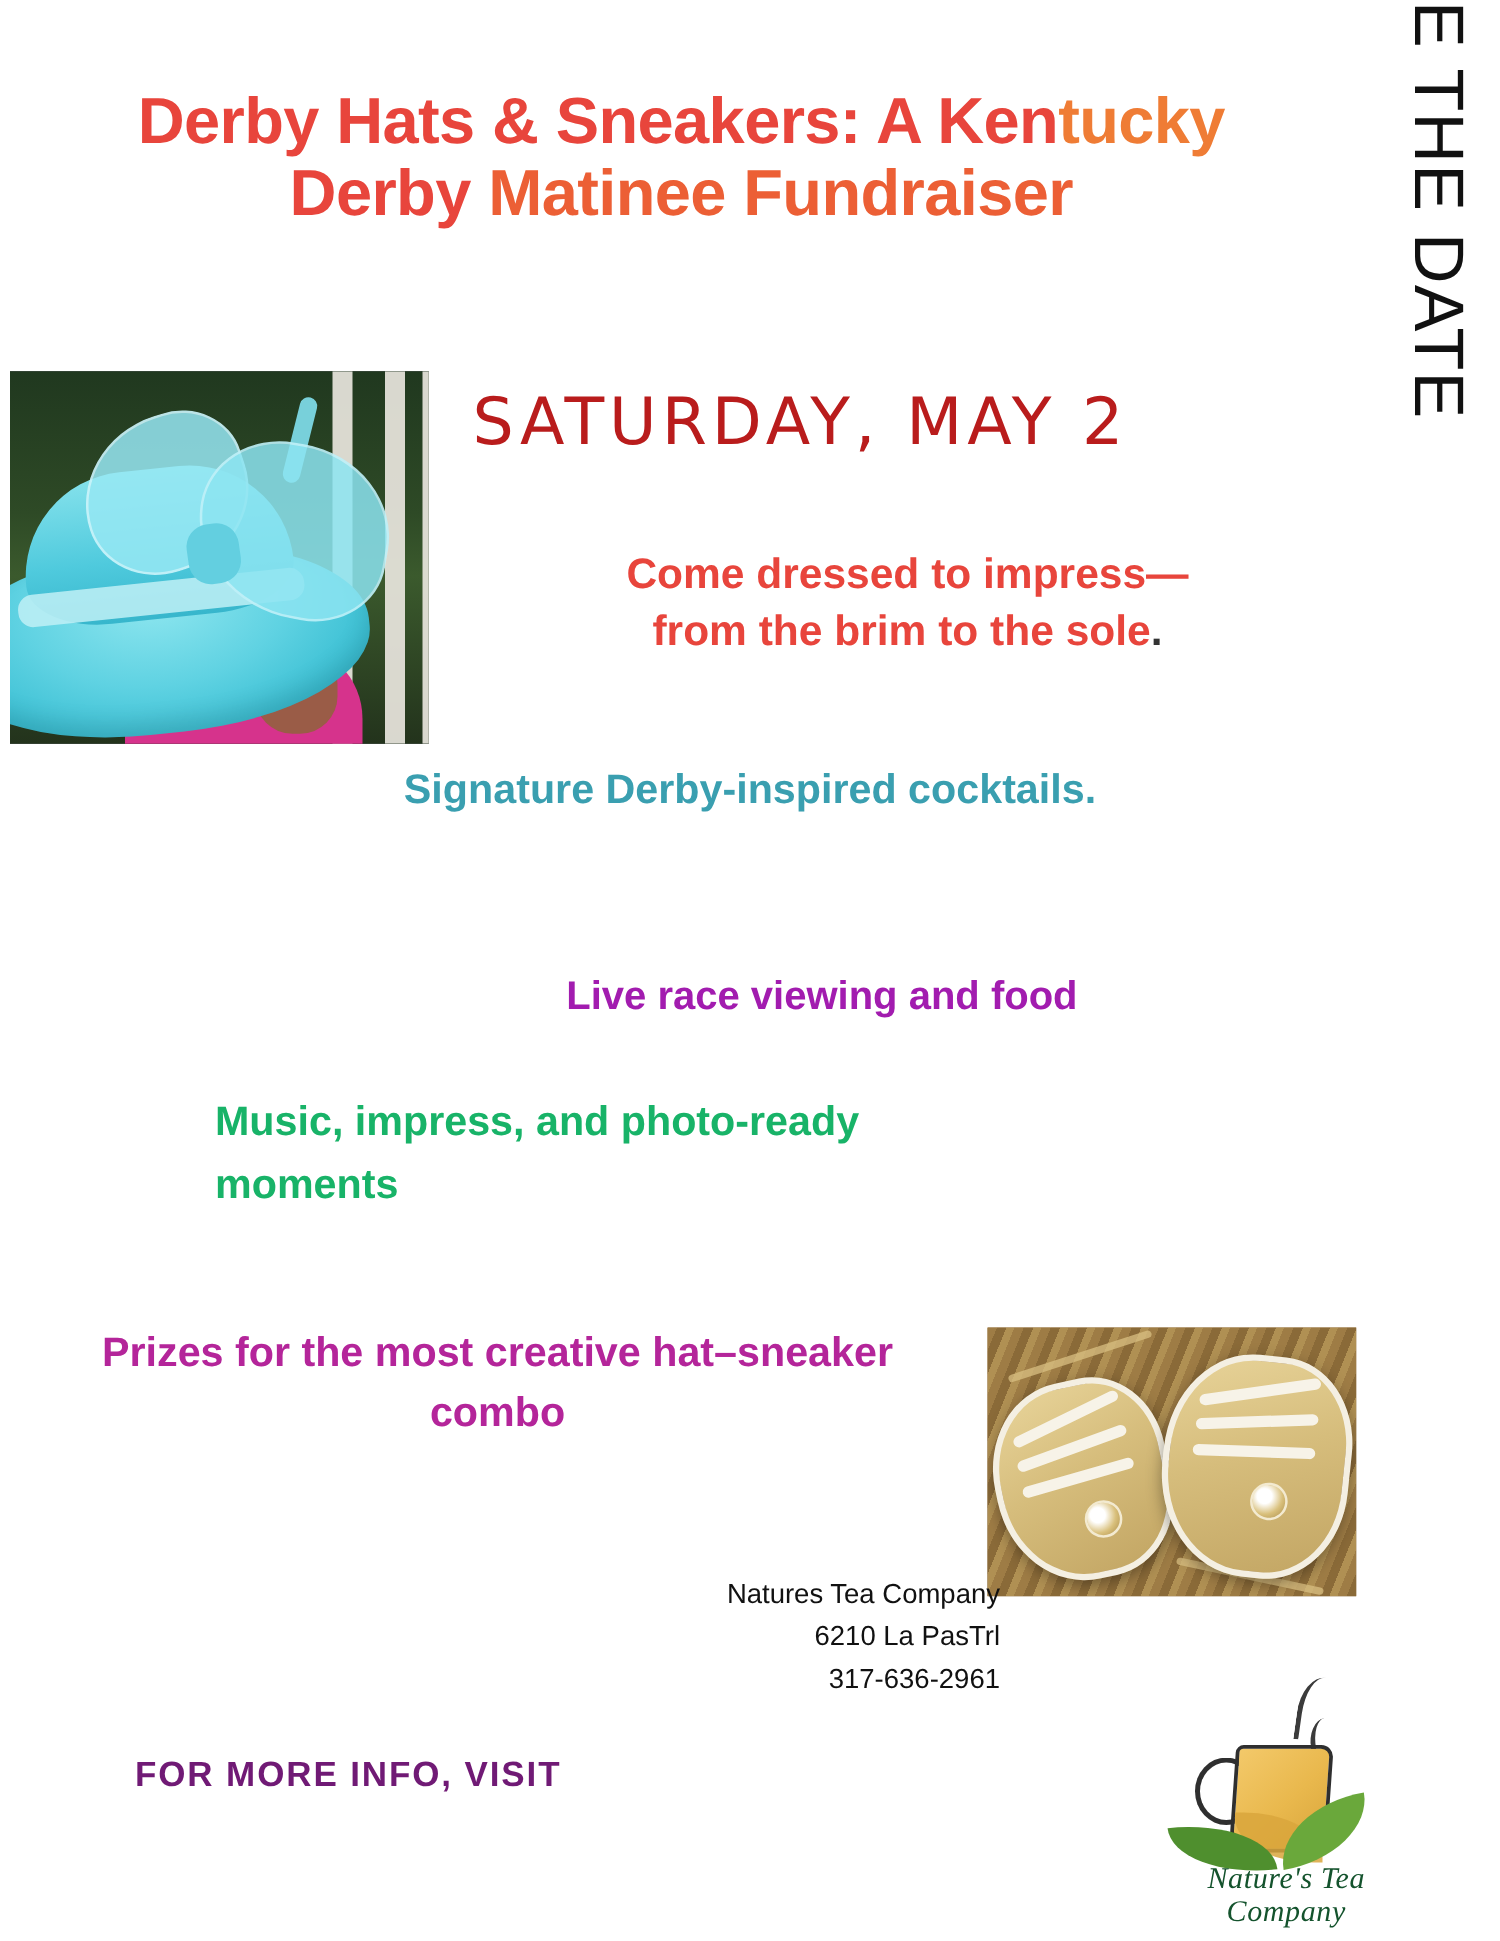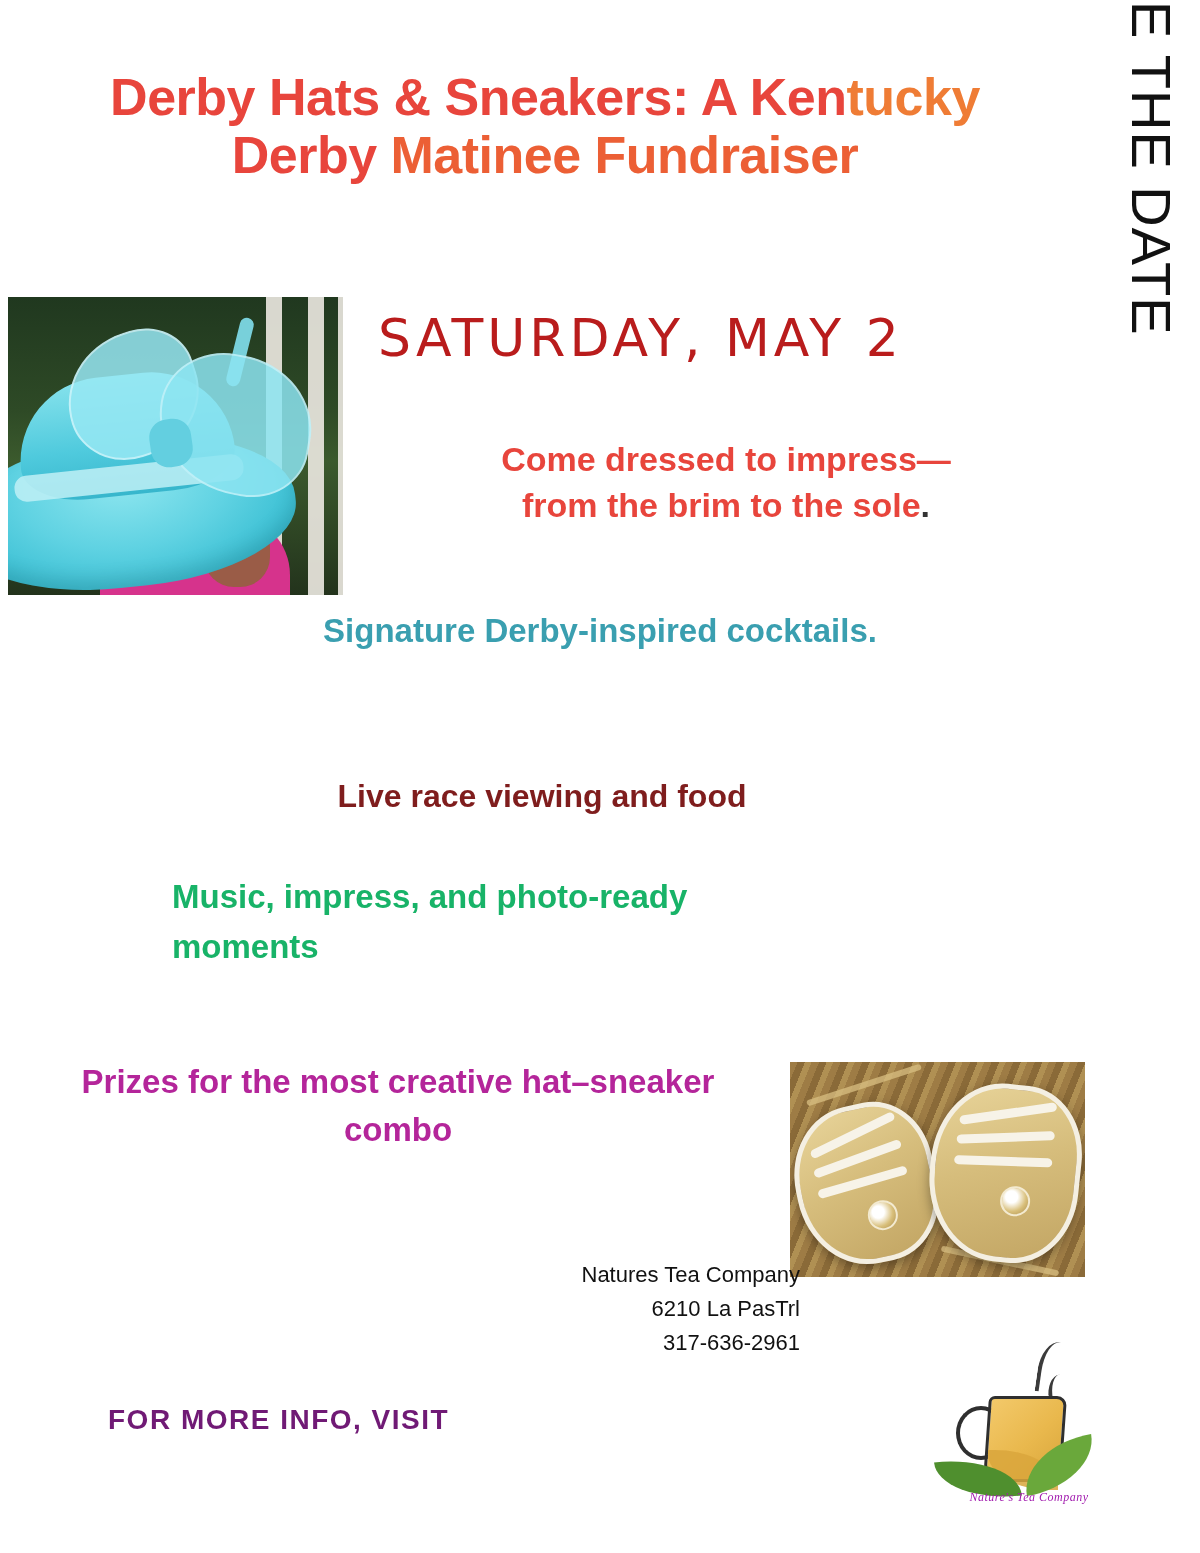--- a/index.html
+++ b/index.html
@@ -213,24 +213,24 @@
     font-size: 33px;
     font-weight: bold;
     color: #3a9fb0;
     line-height: 1.4;
   }
   .line-race {
     position: absolute;
     left: 222px;
     top: 778px;
     width: 640px;
-    text-align: center;
+    text-align: right;
     font-size: 32px;
     font-weight: bold;
-    color: #7f1d1d;
+    color: #a21caf;
   }
   .line-music {
     position: absolute;
     left: 172px;
     top: 872px;
     width: 520px;
     text-align: left;
     font-size: 33px;
     font-weight: bold;
     color: #18b368;
@@ -419,22 +419,22 @@
     opacity: .85;
   }
   .logo-text {
     position: absolute;
     left: 4px;
     top: 150px;
     width: 190px;
     text-align: center;
     font-family: "Liberation Serif", serif;
     font-style: italic;
-    font-size: 12px;
-    color: #a21caf;
+    font-size: 24px;
+    color: #14532d;
     letter-spacing: .5px;
   }
 </style>
 </head>
 <body>
 
 <div class="title-block">
   <div class="title-line title-line-1">
     <span>Derby Hats &amp; Sneakers: A Ken</span><span class="tail">tucky</span>
   </div>

